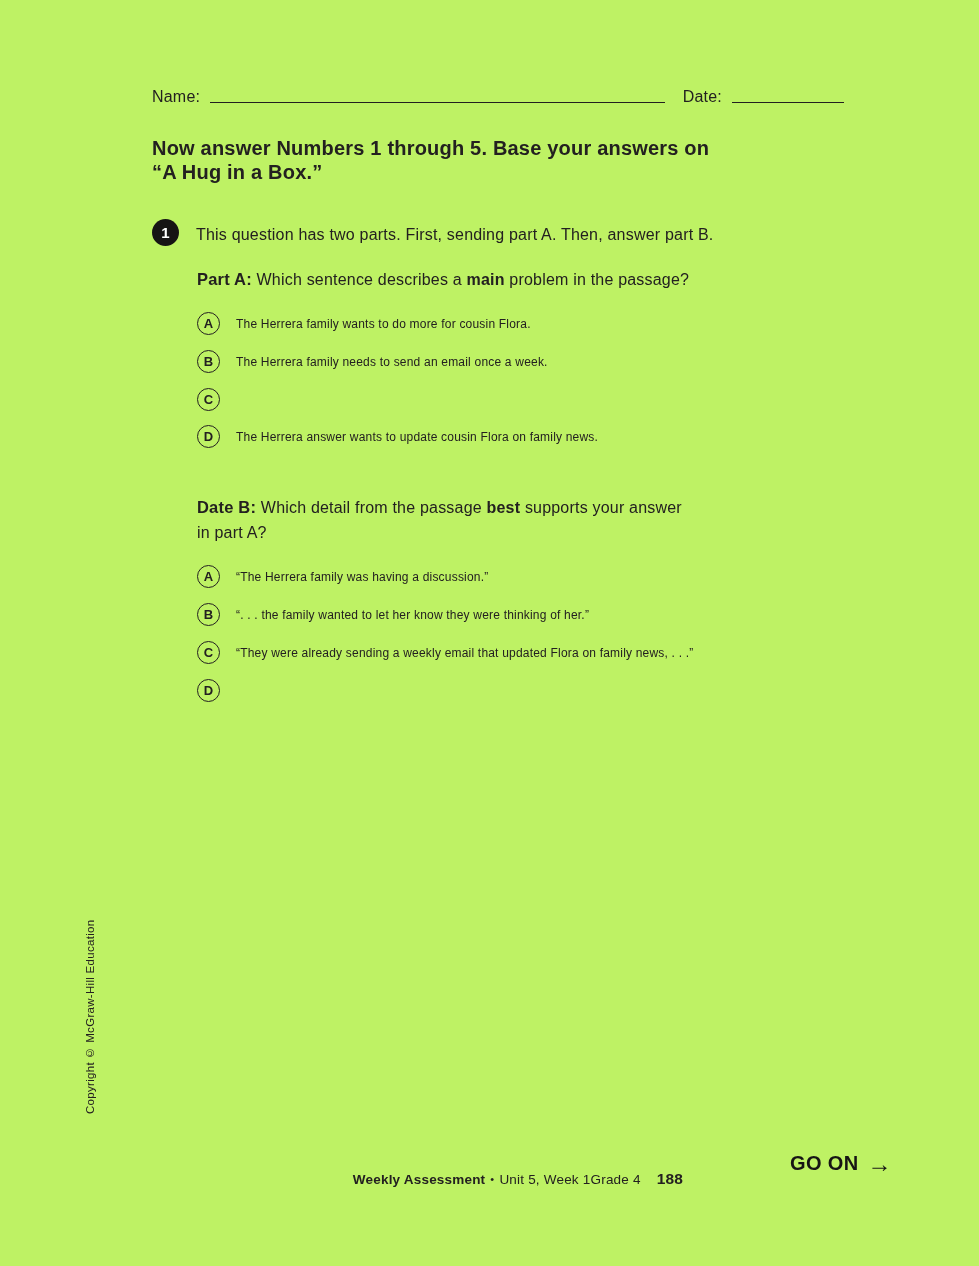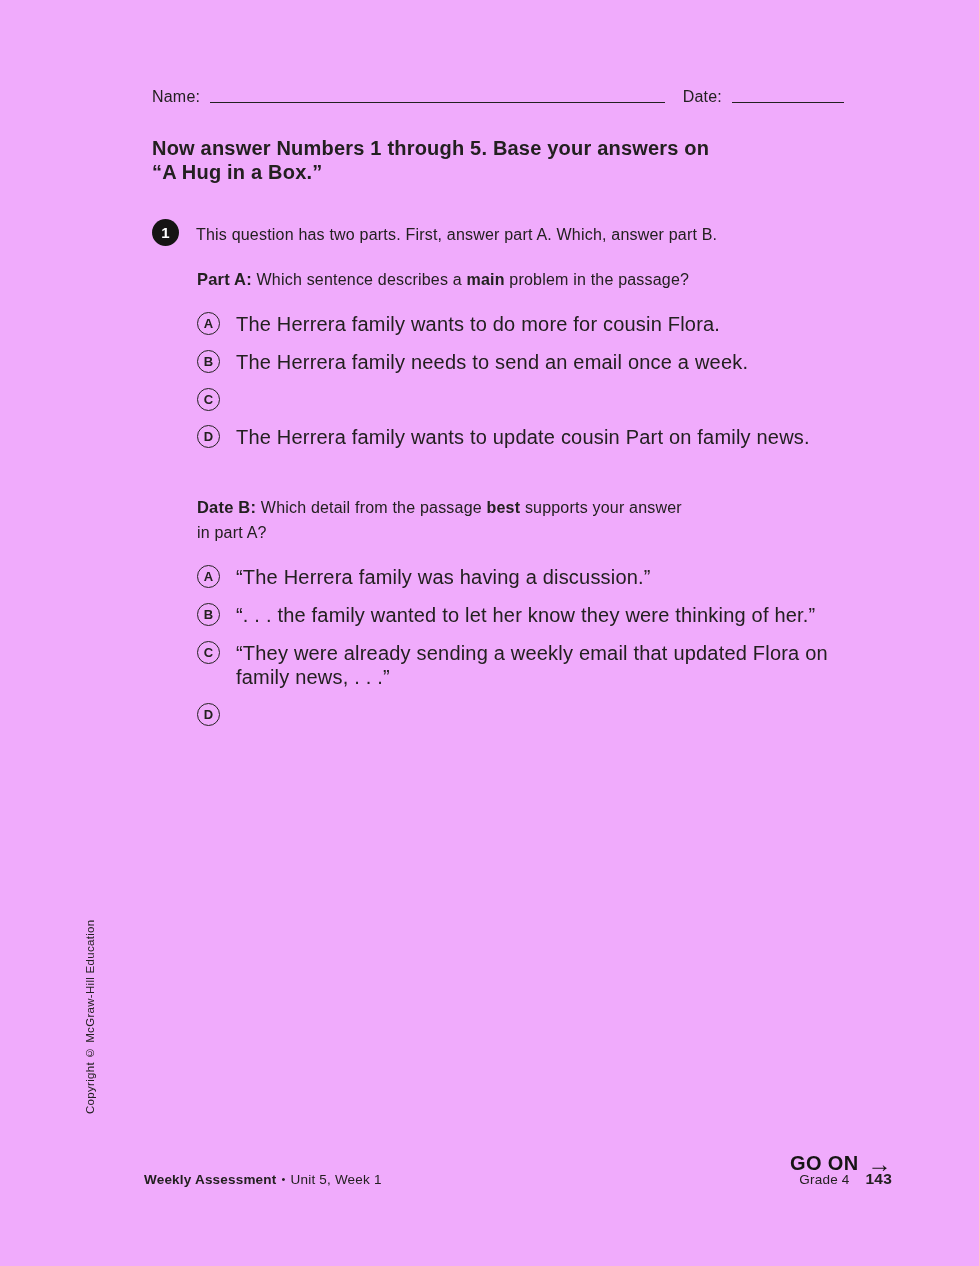--- a/index.html
+++ b/index.html
@@ -3,21 +3,21 @@
 <meta charset="utf-8">
 <style>
   * { box-sizing: border-box; }
   html, body { margin: 0; padding: 0; }
   body {
     width: 979px; height: 1266px;
     background: #ffffff;
     font-family: "Liberation Sans", "DejaVu Sans", sans-serif;
     color: #232020;
   }
-  .page { position: relative; width: 979px; height: 1266px; overflow: hidden; background:#f0abfc; }
+  .page { position: relative; width: 979px; height: 1266px; overflow: hidden; background:#bef264; }
 
   .content { position: absolute; left: 152px; top: 88px; width: 692px; }
 
   
   .header-row { display: flex; align-items: flex-end; font-size: 16px; letter-spacing: 0.2px; }
   .fill-line { flex: 1; border-bottom: 1.6px solid #232020; margin: 0 18px 3px 10px; height: 1px; }
   .date-line { width: 112px; border-bottom: 1.6px solid #232020; margin: 0 0 3px 10px; height: 1px; }
 
   
   .instructions {
@@ -43,42 +43,42 @@
   .part-b .part-prompt { max-width: 490px; }
   .part-label { font-weight: bold; font-size: 16.5px; }
 
   .choice { display: flex; gap: 16px; align-items: flex-start; margin-bottom: 12px; }
   .choice-letter {
     flex: 0 0 23px; width: 23px; height: 23px;
     border: 1.7px solid #232020; border-radius: 50%;
     display: flex; align-items: center; justify-content: center;
     font-weight: bold; font-size: 13px; margin-top: 2px;
   }
-  .choice-text { font-size: 20px; line-height: 24px; padding-top: 2px; letter-spacing: 0.2px; max-width: 606px; }
+  .choice-text { font-size: 12px; line-height: 24px; padding-top: 2px; letter-spacing: 0.2px; max-width: 606px; }
 
   
   .copyright {
     position: absolute; left: 84px; top: 906px; height: 208px;
     writing-mode: vertical-rl; transform: rotate(180deg);
     font-size: 11.5px; letter-spacing: 0.3px; color: #232020;
     display: flex; align-items: center;
   }
 
   
   .go-on {
     position: absolute; right: 87px; top: 1128px;
     display: flex; align-items: center; gap: 9px;
     font-weight: bold; font-size: 20px; letter-spacing: 0.4px; color: #161414; margin-top: 24px;
   }
   .go-on .arrow { font-size: 24px; line-height: 20px; font-weight: bold; }
 
   
   .footer {
     position: absolute; left: 144px; right: 87px; top: 1170px;
-    display: flex; justify-content: space-between; align-items: baseline;
+    display: flex; justify-content: center; align-items: baseline;
     font-size: 13.5px; letter-spacing: 0.2px;
   }
   .footer-left .sep { font-size: 11px; padding: 0 5px; position: relative; top: -1px; }
   .footer-right { display: flex; align-items: baseline; gap: 16px; }
   .page-num { font-weight: bold; font-size: 15.5px; }
 </style>
 </head>
 <body>
 
 <div class="page">
@@ -89,21 +89,21 @@
       <span>Name:</span>
       <span class="fill-line"></span>
       <span>Date:</span>
       <span class="date-line"></span>
     </div>
 
     <div class="instructions">Now answer Numbers 1 through 5. Base your answers on “A Hug in a Box.”</div>
 
     <div class="question-row">
       <div class="qnum">1</div>
-      <div class="stem">This question has two parts. First, answer part A. Which, answer part B.</div>
+      <div class="stem">This question has two parts. First, sending part A. Then, answer part B.</div>
     </div>
 
     <div class="part part-a">
       <div class="part-prompt">
         <span class="part-label">Part A:</span>
         <span>Which sentence describes a</span>
         <b>main</b>
         <span>problem in the passage?</span>
       </div>
 
@@ -113,21 +113,21 @@
       </div>
       <div class="choice">
         <div class="choice-letter">B</div>
         <div class="choice-text">The Herrera family needs to send an email once a week.</div>
       </div>
       <div class="choice">
         <div class="choice-letter">C</div>
       </div>
       <div class="choice">
         <div class="choice-letter">D</div>
-        <div class="choice-text">The Herrera family wants to update cousin Part on family news.</div>
+        <div class="choice-text">The Herrera answer wants to update cousin Flora on family news.</div>
       </div>
     </div>
 
     <div class="part part-b">
       <div class="part-prompt">
         <span class="part-label">Date B:</span>
         <span>Which detail from the passage</span>
         <b>best</b>
         <span>supports your answer in part A?</span>
       </div>
@@ -157,17 +157,17 @@
     <span>GO ON</span>
     <span class="arrow">→</span>
   </div>
 
   <div class="footer">
     <div class="footer-left">
       <b>Weekly Assessment</b><span class="sep">•</span><span>Unit 5, Week 1</span>
     </div>
     <div class="footer-right">
       <span>Grade 4</span>
-      <span class="page-num">143</span>
+      <span class="page-num">188</span>
     </div>
   </div>
 
 </div>
 
 </body></html>

